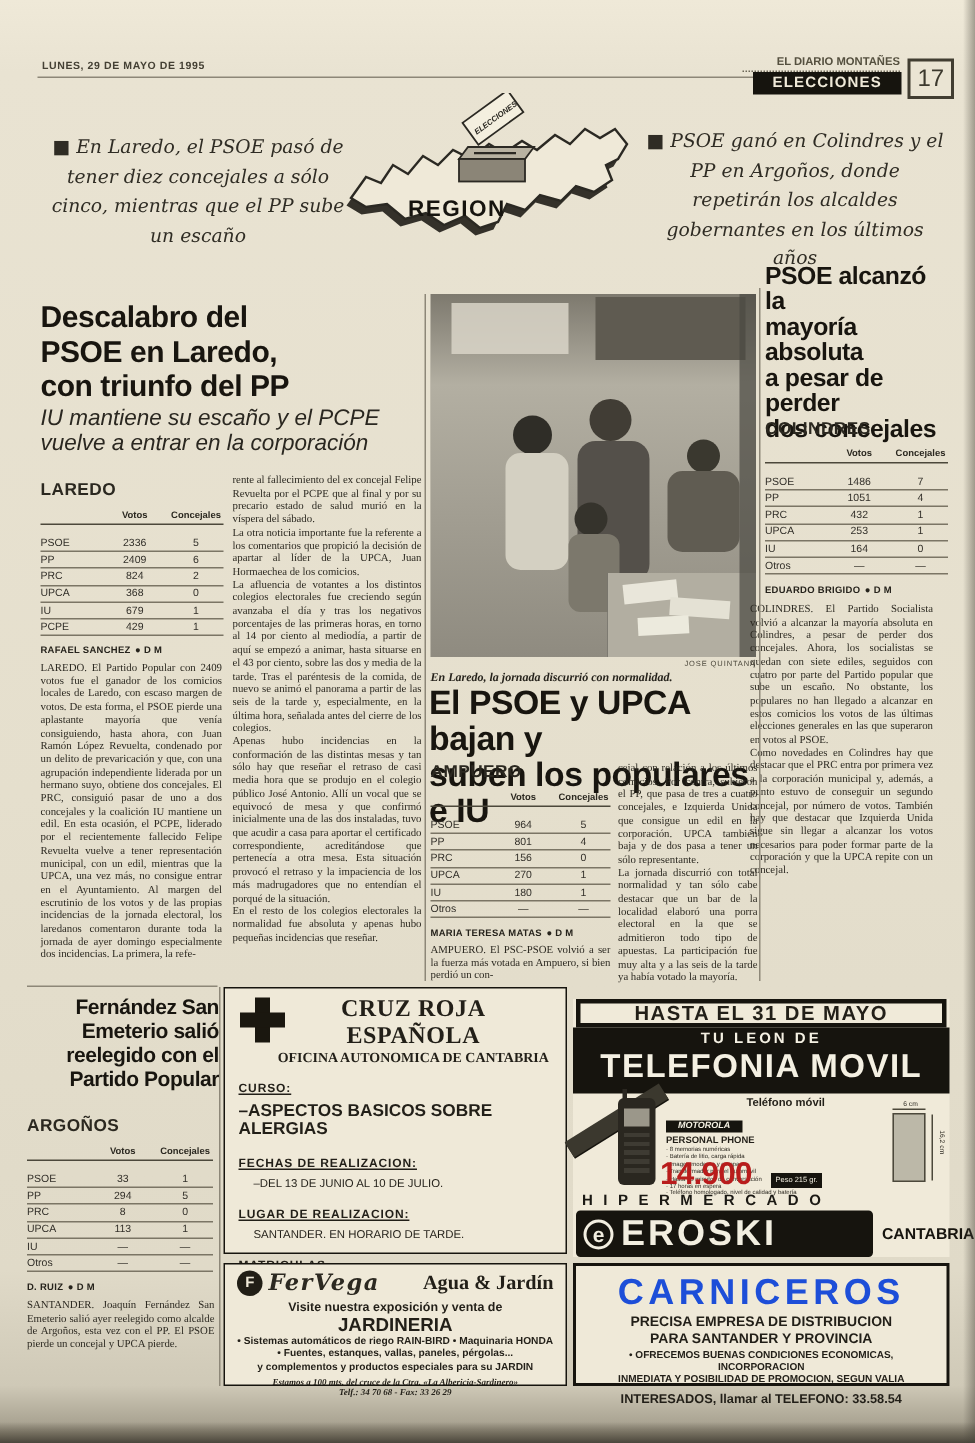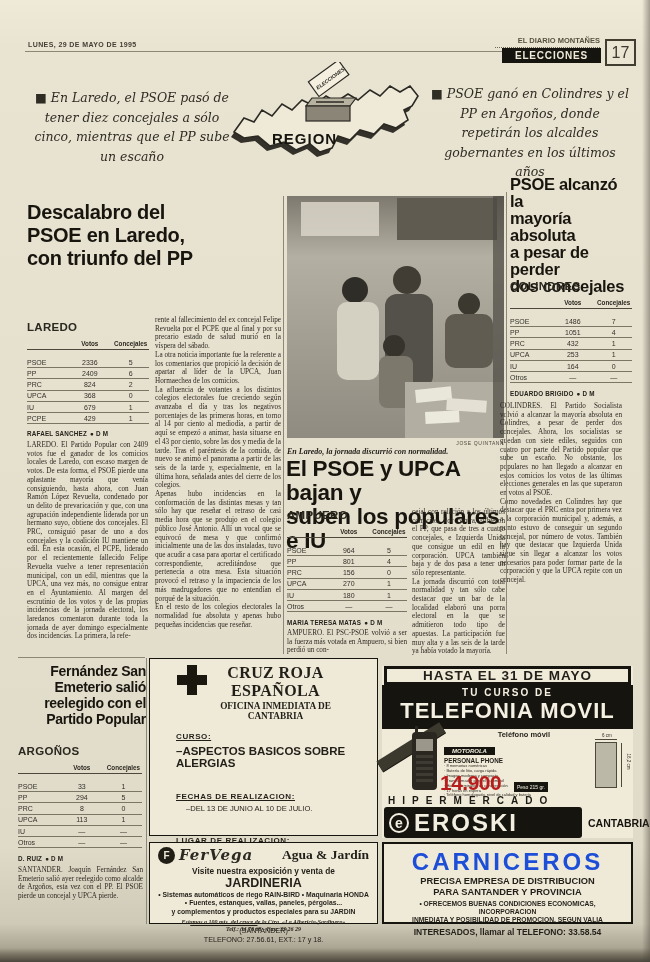--- a/index.html
+++ b/index.html
@@ -57,30 +57,30 @@
   #vr1{left:283px;top:196px;width:1px;height:458px;}
   #vr2{left:506px;top:192px;width:1px;height:462px;}
   #vr3{left:146px;top:658px;width:1px;height:266px;}
   #hr-bl{left:18px;top:657px;width:127px;height:1px;}
   
   #photo{left:287px;top:196px;width:217px;height:242px;background:#a5a196;box-shadow:inset 0 0 14px rgba(30,28,20,.45);}
   #credit{left:287px;top:440px;width:217px;text-align:right;font-size:5px;letter-spacing:.6px;color:#4c483c;}
   #cap{left:287px;top:447px;width:217px;font-family:"Liberation Serif",serif;font-style:italic;font-weight:bold;font-size:8px;color:#26231c;}
   
   .ad{background:#efe9d8;}
-  #ad-cruz{left:149px;top:658px;width:229px;height:178px;border:1.5px solid #16140e;padding:5px 26px;}
+  #ad-cruz{left:149px;top:658px;width:229px;height:178px;border:1.5px solid #16140e;padding:5px 9px;}
   .cr-head{position:relative;text-align:center;}
   .cr-cross{position:absolute;left:1px;top:1px;width:30px;height:30px;}
   .cr-cross .v{position:absolute;left:10px;top:0;width:10px;height:30px;background:#1a170f;}
   .cr-cross .h{position:absolute;left:0;top:10px;width:30px;height:10px;background:#1a170f;}
   .cr-title{font-family:"Liberation Serif",serif;font-size:16px;font-weight:bold;letter-spacing:.4px;padding-left:24px;}
   .cr-sub{font-family:"Liberation Serif",serif;font-size:9.3px;font-weight:bold;padding-left:24px;margin-top:1px;}
   .cr-lab{font-size:8px;font-weight:bold;text-decoration:underline;letter-spacing:.6px;}
   .cr-course{font-size:11.5px;font-weight:bold;margin:2px 0 3px;}
-  .cr-pair{margin-top:16px;}
+  .cr-pair{margin-top:6px;}
   .cr-val{font-size:7.6px;padding-left:10px;margin-top:1px;}
   .cr-cert{text-align:right;font-size:8px;font-weight:bold;text-decoration:underline;margin-top:3px;}
   .cr-info{text-align:center;font-size:7.2px;margin-top:4px;line-height:9px;}
   #ad-eroski{left:382px;top:666px;width:251px;height:172px;background:#f0ead9;}
   .e-box{margin:0 2px;border:3px solid #16140e;height:19px;font-size:13.5px;font-weight:bold;letter-spacing:1px;text-align:center;line-height:13px;}
   .e-black{height:44px;background:#16140e;color:#f4f0e2;text-align:center;}
   .e-l1{font-size:10px;font-weight:bold;letter-spacing:2px;padding-top:2px;}
   .e-l2{font-size:22px;font-weight:bold;letter-spacing:1px;line-height:26px;}
   .e-panel{position:relative;height:66px;}
   .e-ribbon{position:absolute;left:-8px;top:12px;width:74px;height:12px;background:#3b382e;transform:rotate(-32deg);box-shadow:0 1px 0 #16140e;}
@@ -151,20 +151,22 @@
     <g transform="rotate(-36 100 18)">
       <rect x="83" y="8" width="37" height="18" fill="#f4efdf" stroke="#2b2923" stroke-width="1.2"></rect>
       <text x="86" y="20" font-size="5.2" font-weight="bold" font-style="italic" fill="#2b2923">ELECCIONES</text>
     </g>
     <text x="44" y="82" font-size="15" font-weight="bold" letter-spacing="1" fill="#16140f">REGION</text>
   </svg>
 
   <div class="abs hl" id="hl1">Descalabro del
 PSOE en Laredo,
 con triunfo del PP</div>
+  <div class="abs" id="sub1">IU mantiene su escaño y el PCPE
+vuelve a entrar en la corporación</div>
 
   <div class="abs ntable" id="t-laredo">
     <div class="ttitle">LAREDO</div>
     <div class="thead">
       <span class="c0"></span>
       <span class="c1">Votos</span>
       <span class="c2">Concejales</span>
     </div>
     <div class="tbody">
         <div class="trow">
@@ -393,42 +395,42 @@
   <div class="abs rule" id="vr2"></div>
   <div class="abs rule" id="vr3"></div>
 
   <div class="abs ad" id="ad-cruz">
     <div class="cr-head">
       <div class="cr-cross">
           <div class="v"></div>
           <div class="h"></div>
         </div>
       <div class="cr-title">CRUZ ROJA ESPAÑOLA</div>
-      <div class="cr-sub">OFICINA INMEDIATA DE CANTABRIA</div>
+      <div class="cr-sub">OFICINA AUTONOMICA DE CANTABRIA</div>
     </div>
     <div style="margin-top:4px;"><span class="cr-lab">CURSO:</span></div>
     <div class="cr-course">–ASPECTOS BASICOS SOBRE ALERGIAS</div>
     <div class="cr-pair"><span class="cr-lab">FECHAS DE REALIZACION:</span>
       <div class="cr-val">–DEL 13 DE JUNIO AL 10 DE JULIO.</div></div>
     <div class="cr-pair"><span class="cr-lab">LUGAR DE REALIZACION:</span>
       <div class="cr-val">SANTANDER. EN HORARIO DE TARDE.</div></div>
     <div class="cr-pair"><span class="cr-lab">MATRICULAS:</span>
       <div class="cr-val">–A PARTIR DEL 29 DE MAYO 1995.</div></div>
     <div class="cr-cert">CERTIFICADO ACREDITATIVO.</div>
     <div class="cr-info">
       <span class="cr-lab">INFORMACION:</span>
       <span>C./ LEON FELIPE, N.º 8 (SANTANDER)</span><br>
       <span>TELEFONO: 27.56.61, EXT.: 17 y 18.</span>
     </div>
   </div>
 
   <div class="abs" id="ad-eroski">
     <div class="e-box">HASTA EL 31 DE MAYO</div>
     <div class="e-black">
-      <div class="e-l1">TU CURSO DE</div>
+      <div class="e-l1">TU LEON DE</div>
       <div class="e-l2">TELEFONIA MOVIL</div>
     </div>
     <div class="e-panel">
       <div class="e-ribbon"></div>
       <div class="e-ant"></div>
       <div class="e-phone">
           <div class="scr"></div>
           <div class="keys"></div>
         </div>
       <div class="e-mid">

